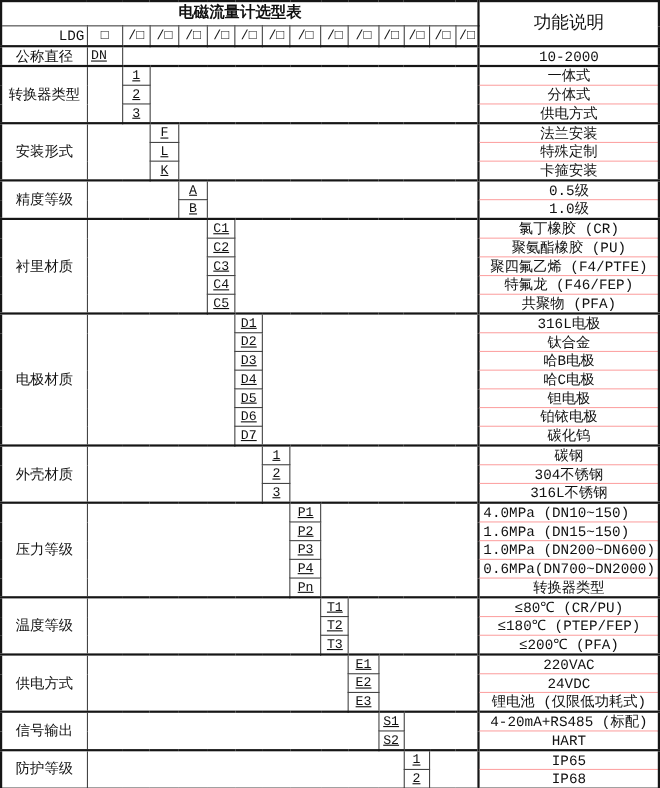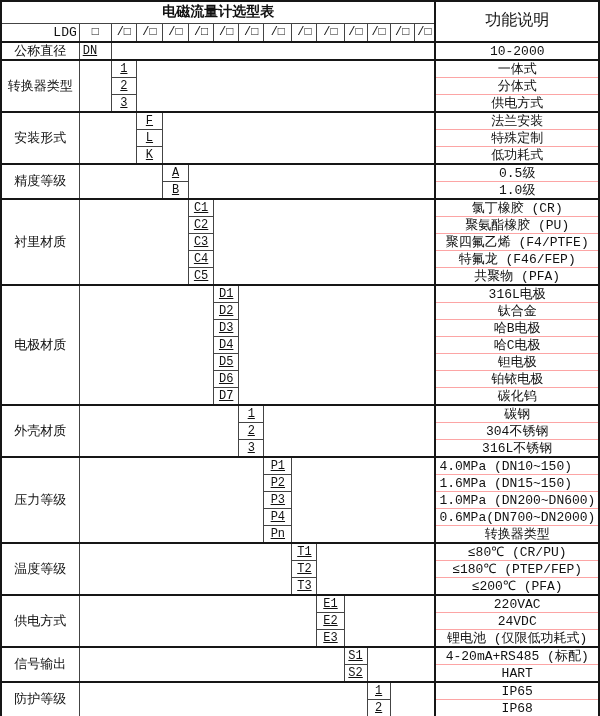--- a/index.html
+++ b/index.html
@@ -110,21 +110,21 @@
     <td class="code">F</td>
     <td class="fill" rowspan="3" colspan="11"></td>
     <td class="desc">法兰安装</td>
   </tr>
   <tr>
         <td class="code">L</td>
         <td class="desc">特殊定制</td>
       </tr>
   <tr>
         <td class="code">K</td>
-        <td class="desc">低功耗式</td>
+        <td class="desc">卡箍安装</td>
       </tr>
 
   <tr class="sec">
     <td class="cat" rowspan="2">精度等级</td>
     <td class="fill" rowspan="2" colspan="3"></td>
     <td class="code">A</td>
     <td class="fill" rowspan="2" colspan="10"></td>
     <td class="desc">0.5级</td>
   </tr>
   <tr>

